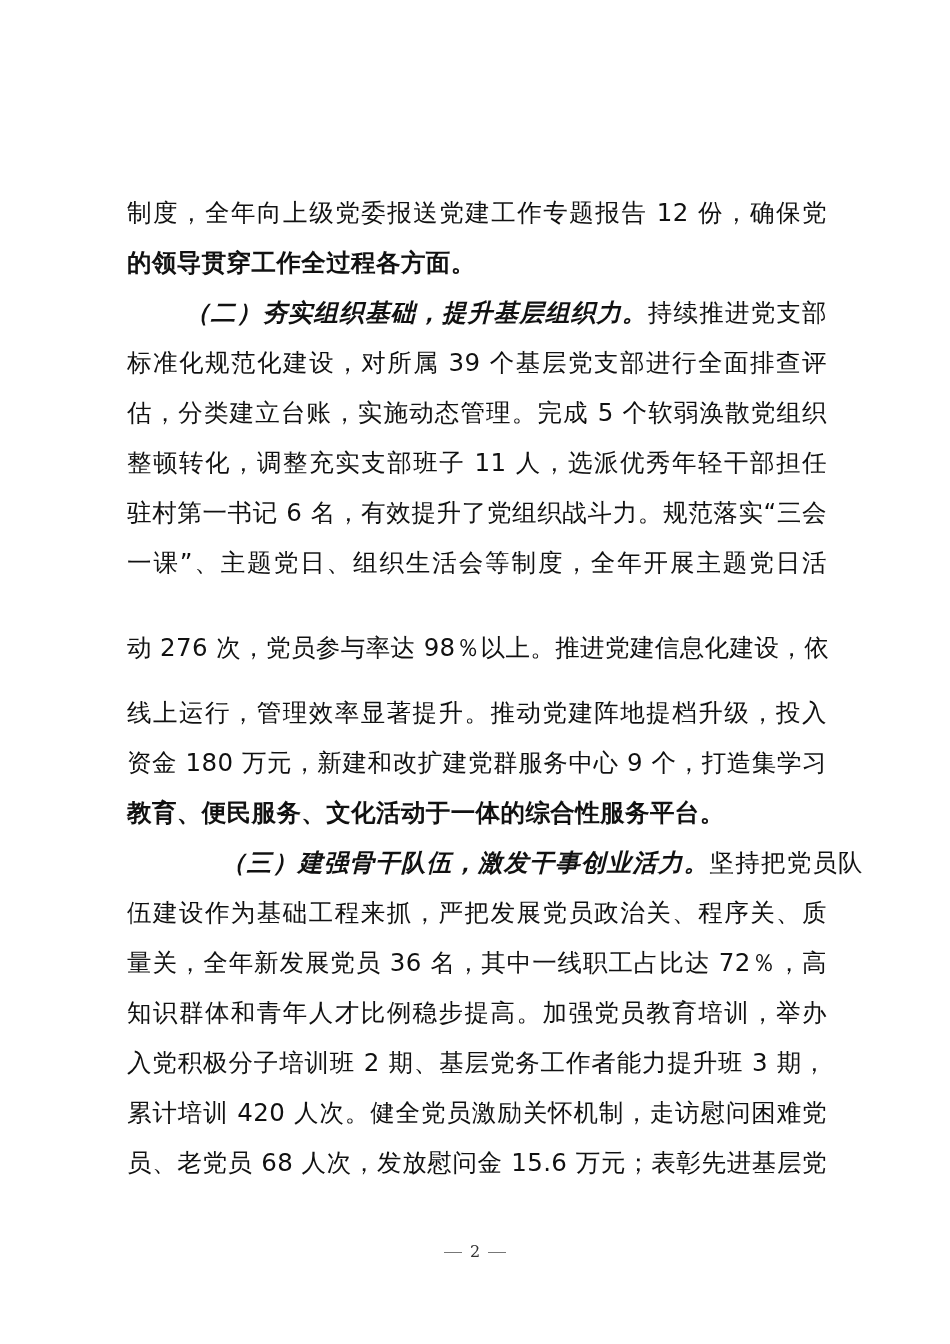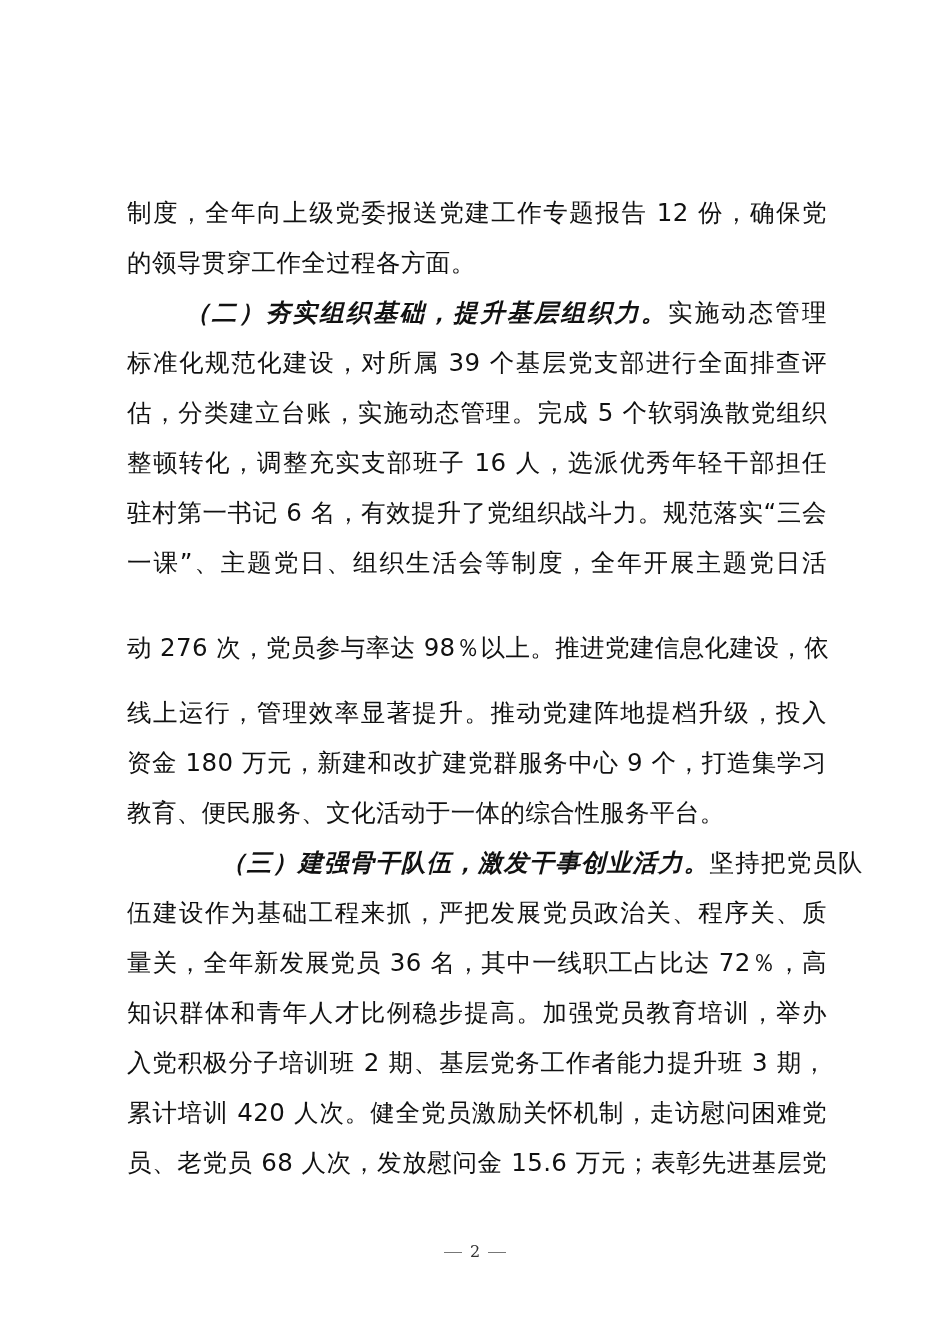--- a/index.html
+++ b/index.html
@@ -28,20 +28,21 @@
       height: 40px;
       font-size: 24.5px;
       line-height: 40px;
       white-space: nowrap;
       letter-spacing: 0.4px;
       text-align: justify;
       text-align-last: justify;
     }
     .line.last {
       text-align-last: left;
+      font-weight: bold;
     }
     .bold {
       font-weight: bold;
       font-style: italic;
     }
     .footer {
       position: absolute;
       left: 0;
       width: 950px;
       top: 1242px;
@@ -61,25 +62,25 @@
   </style>
 </head>
 <body>
 
 <div class="page">
 
   <div class="line" style="top:193px">制度，全年向上级党委报送党建工作专题报告 12 份，确保党</div>
   <div class="line last" style="top:243px">的领导贯穿工作全过程各方面。</div>
 
   <div class="line" style="top:293px; left:185px; width:642px;">
-    <span class="bold">（二）夯实组织基础，提升基层组织力。</span><span>实施动态管理</span>
+    <span class="bold">（二）夯实组织基础，提升基层组织力。</span><span>持续推进党支部</span>
   </div>
   <div class="line" style="top:343px">标准化规范化建设，对所属 39 个基层党支部进行全面排查评</div>
   <div class="line" style="top:393px">估，分类建立台账，实施动态管理。完成 5 个软弱涣散党组织</div>
-  <div class="line" style="top:443px">整顿转化，调整充实支部班子 16 人，选派优秀年轻干部担任</div>
+  <div class="line" style="top:443px">整顿转化，调整充实支部班子 11 人，选派优秀年轻干部担任</div>
   <div class="line" style="top:493px">驻村第一书记 6 名，有效提升了党组织战斗力。规范落实“三会</div>
   <div class="line" style="top:543px">一课”、主题党日、组织生活会等制度，全年开展主题党日活</div>
   <div class="line" style="top:628px">动 276 次，党员参与率达 98％以上。推进党建信息化建设，依</div>
   <div class="line" style="top:693px">线上运行，管理效率显著提升。推动党建阵地提档升级，投入</div>
   <div class="line" style="top:743px">资金 180 万元，新建和改扩建党群服务中心 9 个，打造集学习</div>
   <div class="line last" style="top:793px">教育、便民服务、文化活动于一体的综合性服务平台。</div>
 
   <div class="line" style="top:843px; left:185px; width:642px;margin-left:36px;">
     <span class="bold">（三）建强骨干队伍，激发干事创业活力。</span><span>坚持把党员队</span>
   </div>

